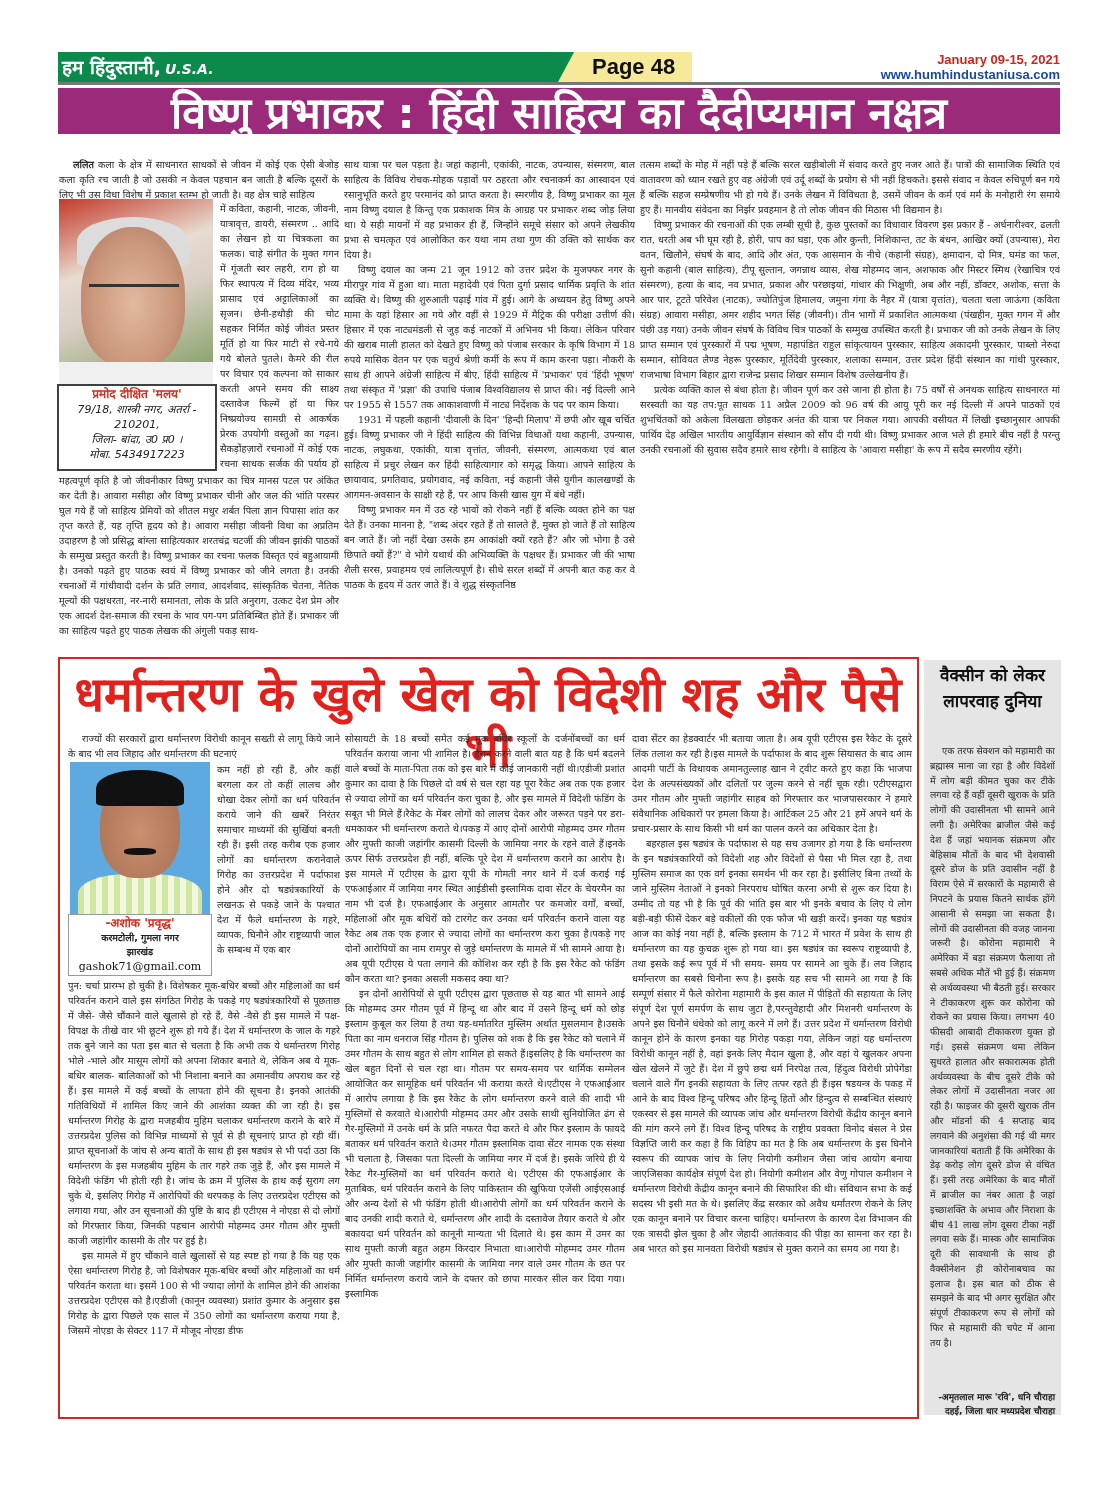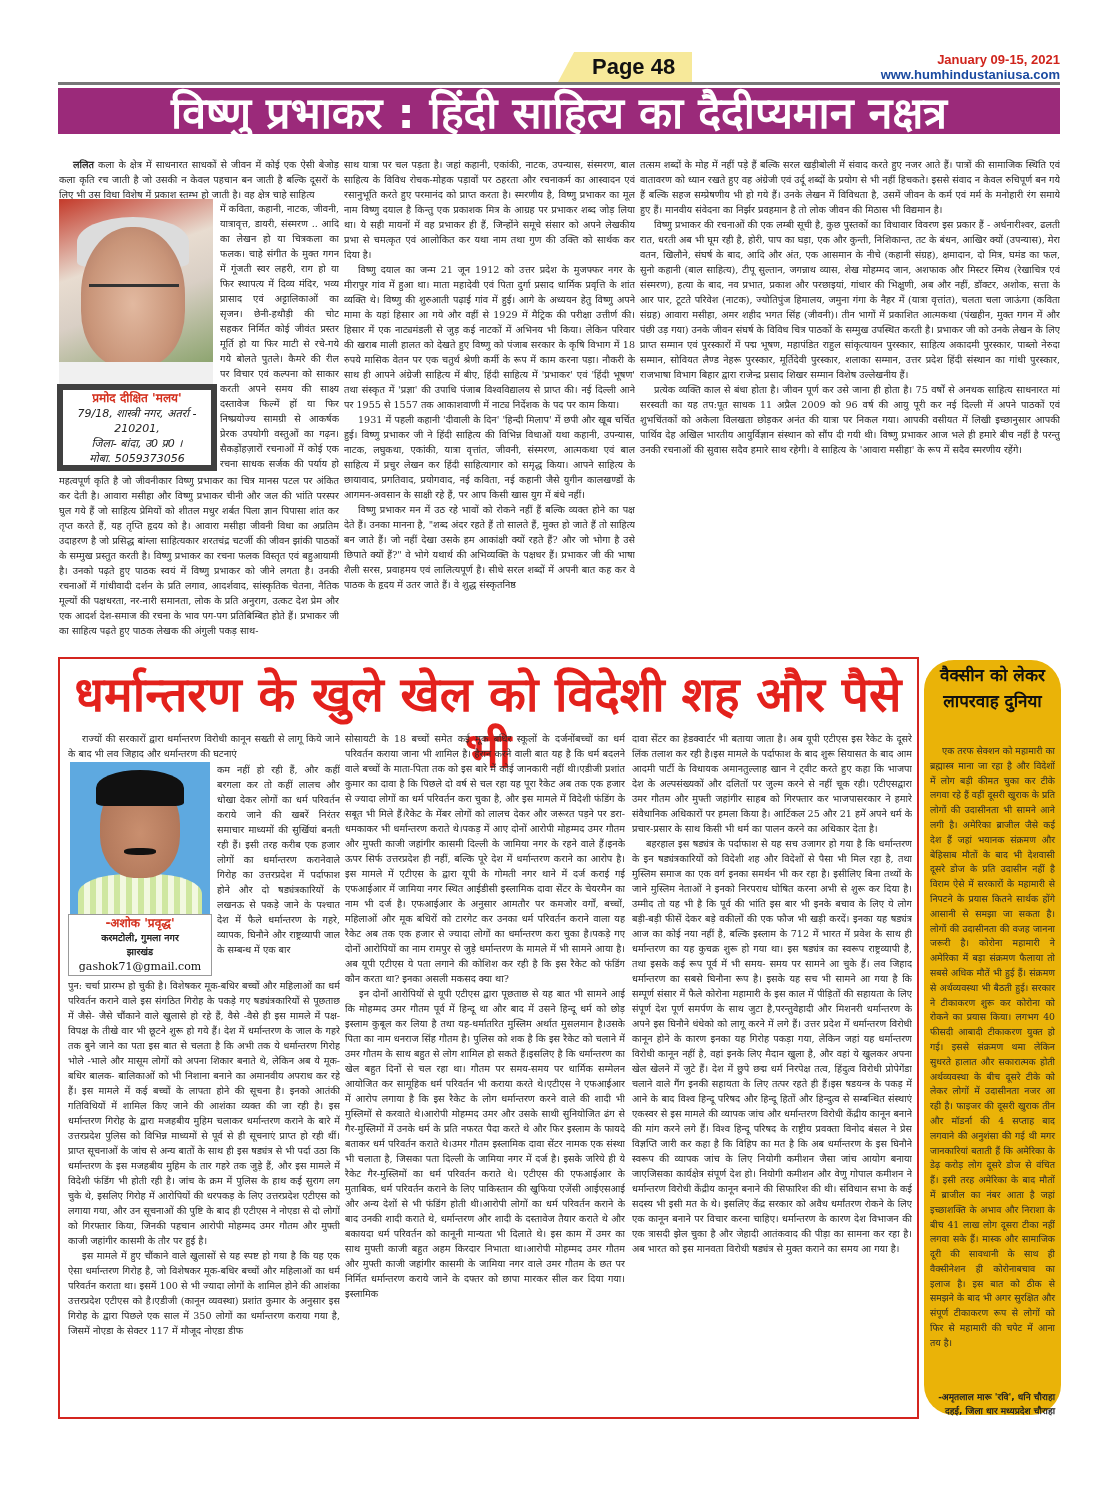--- a/index.html
+++ b/index.html
@@ -27,48 +27,51 @@
   .col p { text-indent: 14px; margin-bottom: 0; }
   .lead { font-weight: bold; }
 
   .photo1 { position: absolute; left: 59px; top: 199px; width: 154px; height: 185px; overflow: hidden;
             background: linear-gradient(160deg, #c43a2a 0%, #e8dcd0 35%, #d9cfc5 55%, #7a9a5a 100%); }
   .photo1 .face { position: absolute; left: 22px; top: 28px; width: 104px; height: 140px; border-radius: 48% 48% 40% 40%;
                   background: radial-gradient(ellipse at 50% 55%, #e2b9a0 0%, #c99579 60%, #a87360 100%); }
   .photo1 .hair { position: absolute; left: 18px; top: 18px; width: 112px; height: 50px; border-radius: 50% 50% 10% 10%; background: #dcdcdc; }
   .photo1 .glasses { position: absolute; left: 30px; top: 85px; width: 90px; height: 14px; border-top: 3px solid #333; }
   .photo1 .shirt { position: absolute; left: 0; bottom: 0; width: 154px; height: 22px; background: #f0f0f0; }
-  .caption1 { position: absolute; left: 57px; top: 384px; width: 160px; height: 87px; border: 6px solid #404040; text-align: center; background: #fff; }
+  .caption1 { position: absolute; left: 57px; top: 384px; width: 160px; height: 87px; border: 2px solid #404040; text-align: center; background: #fff; }
   .cap-name { font-family: "DejaVu Sans", sans-serif; font-weight: bold; color: #d4311f; font-size: 12px; line-height: 16px; }
   .cap-line { font-family: "DejaVu Sans", sans-serif; font-size: 11px; line-height: 15px; color: #222; font-style: italic; }
 
   .box2 { position: absolute; left: 58px; top: 657px; width: 861px; height: 762px; border: 2px solid #d4251f; }
   .box2-title { position: absolute; left: 68px; top: 666px; width: 840px; text-align: center; font-family: "DejaVu Sans", sans-serif;
                 font-weight: bold; font-size: 48px; color: #e3211c; line-height: 56px; }
   .photo2 { position: absolute; left: 70px; top: 762px; width: 140px; height: 152px; overflow: hidden; background: #5ea9e0; }
   .photo2 .face { position: absolute; left: 30px; top: 16px; width: 80px; height: 100px; border-radius: 46% 46% 42% 42%; background: radial-gradient(ellipse at 50% 55%, #c98f6f 0%, #a86e52 100%); }
   .photo2 .hair { position: absolute; left: 26px; top: 8px; width: 88px; height: 36px; border-radius: 50% 50% 10% 10%; background: #111; }
   .photo2 .shirt { position: absolute; left: 8px; top: 112px; width: 124px; height: 50px; border-radius: 40% 40% 0 0;
                    background: repeating-linear-gradient(90deg, #cfe7a0 0 6px, #f2f8e0 6px 12px); }
   .photo2 .mustache { position: absolute; left: 54px; top: 86px; width: 32px; height: 7px; background: #111; border-radius: 40%; }
   .caption2 { position: absolute; left: 68px; top: 914px; width: 144px; height: 62px; border: 1px solid #999; text-align: center; background: #fff; }
   .cap2-name { font-family: "DejaVu Sans", sans-serif; font-weight: bold; color: #d4311f; font-size: 12px; line-height: 16px; }
   .cap2-line { font-family: "DejaVu Sans", sans-serif; font-weight: bold; font-size: 9.5px; line-height: 14px; color: #222; }
   .cap2-email { font-family: "DejaVu Serif", serif; font-weight: normal; font-size: 11px; line-height: 16px; color: #111; }
 
-  .sidebar { position: absolute; left: 924px; top: 660px; width: 137px; height: 755px; background: #eab308; border-radius: 30px; }
+  .sidebar { position: absolute; left: 924px; top: 660px; width: 137px; height: 755px; background: #e5e5e5; }
   .side-title { font-family: "DejaVu Sans", sans-serif; font-weight: bold; font-size: 17px; line-height: 26px; text-align: center; color: #111; margin-top: 2px; }
   .side-text { padding: 4px 6px 0 6px; font-family: "DejaVu Serif", serif; font-size: 9.3px; line-height: 14.8px; text-align: justify; color: #2a2a2a; margin-top: 26px; }
   .side-text p { text-indent: 12px; }
   .side-sign { font-family: "DejaVu Sans", sans-serif; font-weight: bold; font-size: 9px; line-height: 14px; text-align: right; padding-right: 6px; }
 </style>
 </head>
 <body>
 
 <div class="masthead">
+  <div class="mast-green">
+    <span class="mast-name"><span>हम हिंदुस्तानी,</span><span class="mast-usa">U.S.A.</span></span>
+  </div>
   <div class="mast-page">
       <span>Page 48</span>
     </div>
   <div class="mast-right">
     <div class="mast-date">January 09-15, 2021</div>
     <div class="mast-url">www.humhindustaniusa.com</div>
   </div>
 </div>
 <div class="mast-rule"></div>
 
@@ -84,21 +87,21 @@
   <div class="hair"></div>
     <div class="face"></div>
     <div class="glasses"></div>
     <div class="shirt"></div>
 </div>
 <div class="caption1">
   <div class="cap-name">प्रमोद दीक्षित 'मलय'</div>
   <div class="cap-line">79/18, शास्त्री नगर, अतर्रा -</div>
   <div class="cap-line">210201,</div>
   <div class="cap-line">जिला- बांदा, उ0 प्र0 ।</div>
-  <div class="cap-line">मोबा. 5059373056</div>
+  <div class="cap-line">मोबा. 5434917223</div>
 </div>
 
 <div class="col body-text" style="left:220px; top:201px; width:119px; height:270px;">
   <p style="text-indent:0">में कविता, कहानी, नाटक, जीवनी, यात्रावृत्त, डायरी, संस्मरण .. आदि का लेखन हो या चित्रकला का फलक। चाहे संगीत के मुक्त गगन में गूंजती स्वर लहरी, राग हो या फिर स्थापत्य में दिव्य मंदिर, भव्य प्रासाद एवं अट्टालिकाओं का सृजन। छेनी-हथौड़ी की चोट सहकर निर्मित कोई जीवंत प्रस्तर मूर्ति हो या फिर माटी से रचे-गये गये बोलते पुतले। कैमरे की रील पर विचार एवं कल्पना को साकार करती अपने समय की साक्ष्य दस्तावेज फिल्में हों या फिर निष्प्रयोज्य सामग्री से आकर्षक प्रेरक उपयोगी वस्तुओं का गढ़न। सैकड़ोंहज़ारों रचनाओं में कोई एक रचना साधक सर्जक की पर्याय हो जाती है। साहित्य की जीवनी विधा में 'आवारा मसीहा' एक ऐसी ही लोक प्रशंसित</p>
 </div>
 
 <div class="col body-text" style="left:59px; top:473px; width:280px; height:178px;">
   <p style="text-indent:0">महत्वपूर्ण कृति है जो जीवनीकार विष्णु प्रभाकर का चित्र मानस पटल पर अंकित कर देती है। आवारा मसीहा और विष्णु प्रभाकर चीनी और जल की भांति परस्पर घुल गये हैं जो साहित्य प्रेमियों को शीतल मधुर शर्बत पिला ज्ञान पिपासा शांत कर तृप्त करते हैं, यह तृप्ति हृदय को है। आवारा मसीहा जीवनी विधा का अप्रतिम उदाहरण है जो प्रसिद्ध बांग्ला साहित्यकार शरतचंद्र चटर्जी की जीवन झांकी पाठकों के सम्मुख प्रस्तुत करती है। विष्णु प्रभाकर का रचना फलक विस्तृत एवं बहुआयामी है। उनको पढ़ते हुए पाठक स्वयं में विष्णु प्रभाकर को जीने लगता है। उनकी रचनाओं में गांधीवादी दर्शन के प्रति लगाव, आदर्शवाद, सांस्कृतिक चेतना, नैतिक मूल्यों की पक्षधरता, नर-नारी समानता, लोक के प्रति अनुराग, उत्कट देश प्रेम और एक आदर्श देश-समाज की रचना के भाव पग-पग प्रतिबिम्बित होते हैं। प्रभाकर जी का साहित्य पढ़ते हुए पाठक लेखक की अंगुली पकड़ साथ-</p>
 </div>
 

